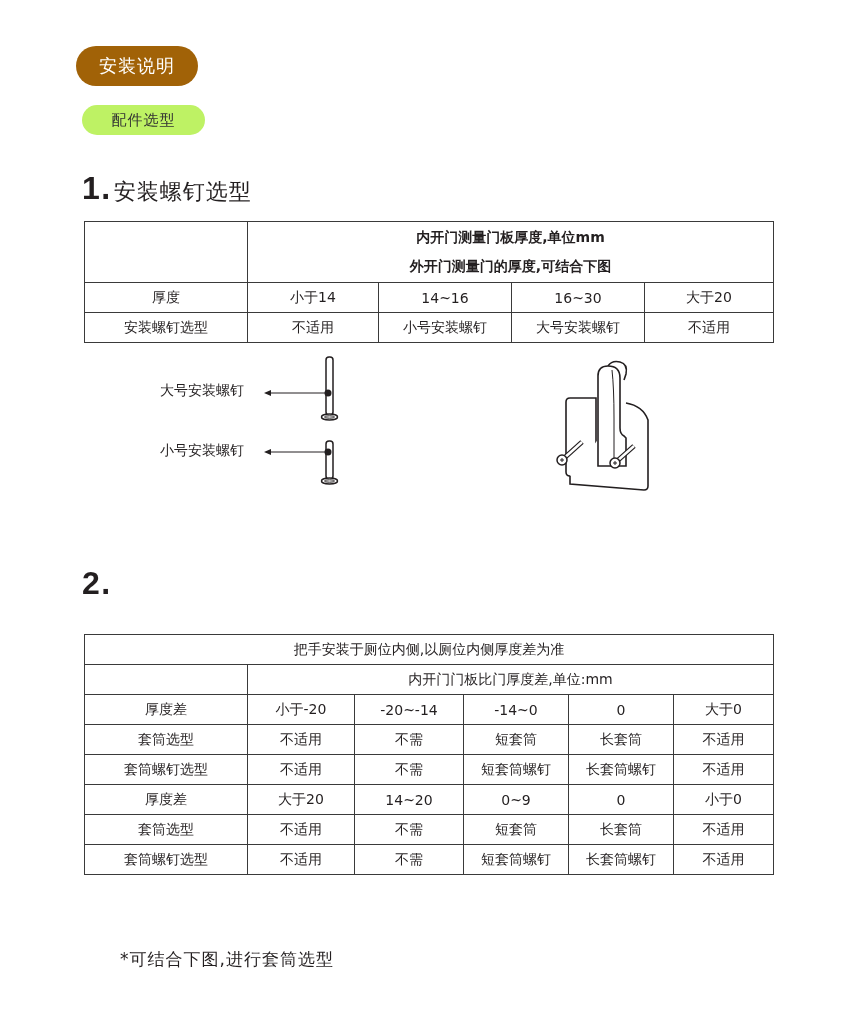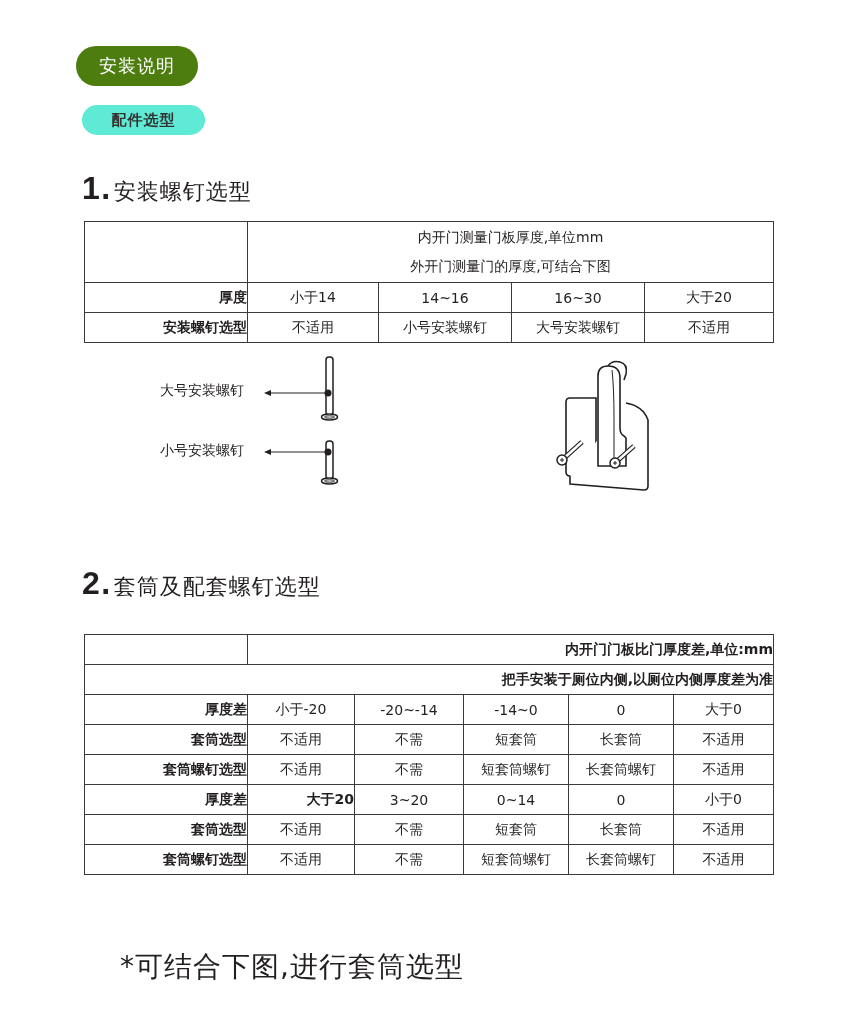--- a/index.html
+++ b/index.html
@@ -1,36 +1,36 @@
 <!DOCTYPE html>
 <html><head>
 <meta charset="utf-8">
 <style>
   html, body { margin: 0; padding: 0; background: #ffffff; }
   body { width: 860px; height: 1022px; position: relative; overflow: hidden;
          font-family: "DejaVu Sans", "Liberation Sans", sans-serif; color: #231f20; }
   .pill-primary { position: absolute; left: 76px; top: 46px; width: 122px; height: 40px;
-         border-radius: 20px; background: #4d7c0f; color: #fff; font-size: 18px;
+         border-radius: 20px; background: #a16207; color: #fff; font-size: 18px;
          display: flex; align-items: center; justify-content: center; letter-spacing: 1px; }
   .pill-secondary { position: absolute; left: 82px; top: 105px; width: 123px; height: 30px;
-         border-radius: 15px; background: #5eead4; color: #333; font-size: 15px;
-         display: flex; align-items: center; justify-content: center; letter-spacing: 1px; font-weight: bold; }
+         border-radius: 15px; background: #bef264; color: #333; font-size: 15px;
+         display: flex; align-items: center; justify-content: center; letter-spacing: 1px; }
   .section-title { position: absolute; left: 82px; font-size: 22px; color: #231f20;
          display: flex; align-items: baseline; letter-spacing: 1px; }
   .section-title .num { font-size: 32px; font-weight: bold; font-family: "Liberation Sans", sans-serif; }
   .section-title .dot { font-size: 26px; font-weight: bold; margin-right: 2px; }
   table { position: absolute; border-collapse: collapse; table-layout: fixed;
           font-size: 14px; color: #231f20; }
   td { border: 1px solid #3a3a3a; text-align: center; padding: 0; height: 29px; }
-  td.bold { font-weight: bold; text-align: right; }
-  td.hdr2 { height: 60px; line-height: 29px; font-weight: normal; }
+  td.bold { font-weight: normal; }
+  td.hdr2 { height: 60px; line-height: 29px; font-weight: bold; }
   #t1 { left: 84px; top: 221px; width: 689px; }
   #t2 { left: 84px; top: 634px; width: 689px; }
   .screw-label { position: absolute; font-size: 14px; color: #231f20; }
-  .note { position: absolute; left: 120px; top: 948px; font-size: 28px; color: #231f20; letter-spacing: 1px; }
+  .note { position: absolute; left: 120px; top: 948px; font-size: 17px; color: #231f20; letter-spacing: 1px; }
   svg { position: absolute; }
 </style>
 </head>
 <body>
 
 <div class="pill-primary">安装说明</div>
 <div class="pill-secondary">配件选型</div>
 
 <div class="section-title" style="top:170px;">
   <span class="num">1</span>
@@ -103,39 +103,38 @@
   <path d="M12,102 h4 M14,100 v4" stroke="#231f20" stroke-width="1"></path>
   <line x1="68" y1="104" x2="86" y2="88" stroke="#231f20" stroke-width="5"></line>
   <line x1="68" y1="104" x2="86" y2="88" stroke="#fff" stroke-width="2.5"></line>
   <circle cx="67" cy="105" r="5" fill="#fff" stroke="#231f20" stroke-width="1.5"></circle>
   <path d="M65,105 h4 M67,103 v4" stroke="#231f20" stroke-width="1"></path>
 </svg>
 
 <div class="section-title" style="top:565px;">
   <span class="num">2</span>
     <span class="dot">.</span>
-    <span>套筒及配套螺钉选型</span>
 </div>
 
 <table id="t2">
   <colgroup>
       <col style="width:163px">
       <col style="width:107px">
       <col style="width:109px">
       <col style="width:105px">
       <col style="width:105px">
       <col style="width:100px">
     </colgroup>
   <tbody>
       <tr>
+    <td colspan="6" class="bold">把手安装于厕位内侧,以厕位内侧厚度差为准</td>
+  </tr>
+  <tr>
     <td></td>
     <td colspan="5" class="bold">内开门门板比门厚度差,单位:mm</td>
-  </tr>
-  <tr>
-    <td colspan="6" class="bold">把手安装于厕位内侧,以厕位内侧厚度差为准</td>
   </tr>
   <tr>
     <td class="bold">厚度差</td>
     <td>小于-20</td>
     <td>-20~-14</td>
     <td>-14~0</td>
     <td>0</td>
     <td>大于0</td>
   </tr>
   <tr>
@@ -150,22 +149,22 @@
     <td class="bold">套筒螺钉选型</td>
     <td>不适用</td>
     <td>不需</td>
     <td>短套筒螺钉</td>
     <td>长套筒螺钉</td>
     <td>不适用</td>
   </tr>
   <tr>
     <td class="bold">厚度差</td>
     <td class="bold">大于20</td>
-    <td>3~20</td>
-    <td>0~14</td>
+    <td>14~20</td>
+    <td>0~9</td>
     <td>0</td>
     <td>小于0</td>
   </tr>
   <tr>
     <td class="bold">套筒选型</td>
     <td>不适用</td>
     <td>不需</td>
     <td>短套筒</td>
     <td>长套筒</td>
     <td>不适用</td>

